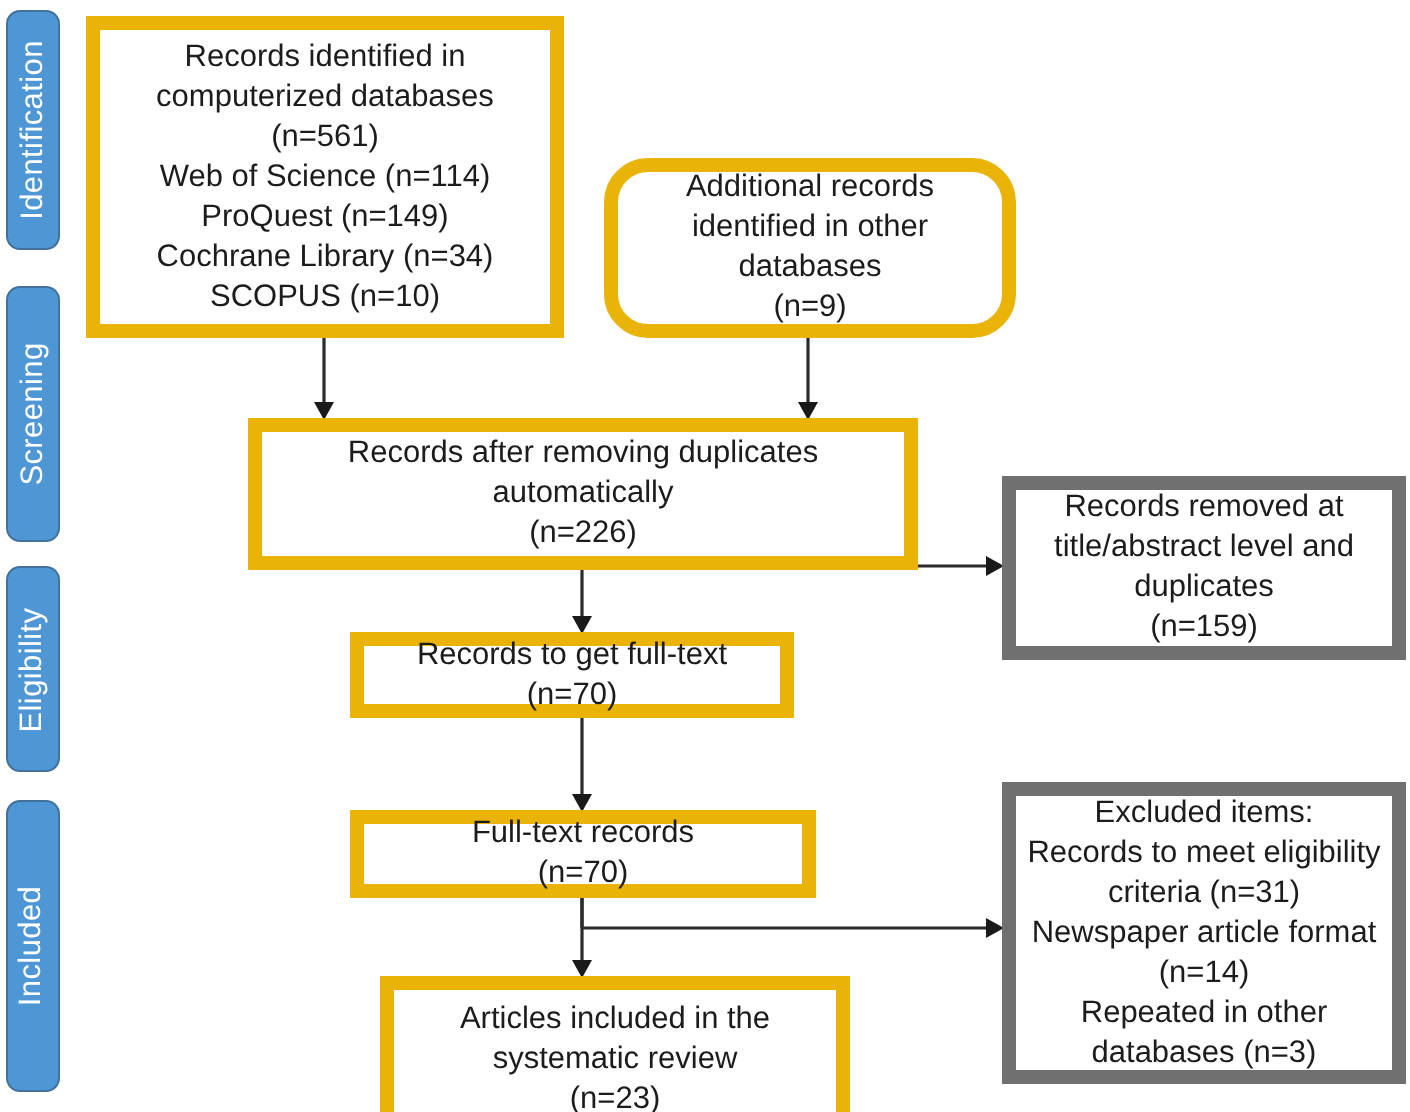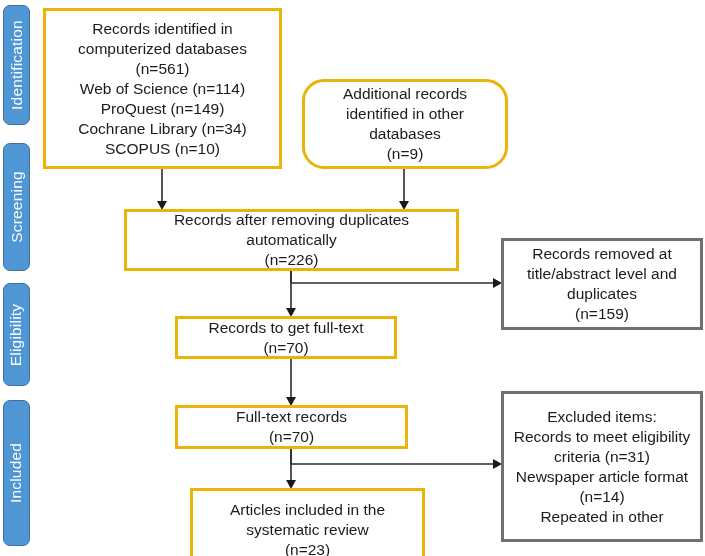--- a/index.html
+++ b/index.html
@@ -37,21 +37,21 @@
     white-space: nowrap;
     flex-shrink: 0;
     color: #ffffff;
     font-size: 15.5px;
     letter-spacing: 0.2px;
   }
   .fbox {
     position: absolute;
     box-sizing: border-box;
     background: #ffffff;
-    border: 3px solid #eab308;
+    border: 7px solid #eab308;
     display: flex;
     flex-direction: column;
     align-items: center;
     justify-content: center;
     text-align: center;
     color: #1c1c1c;
     font-size: 15.5px;
     line-height: 20px;
   }
   .fbox.gray-border {
@@ -125,21 +125,21 @@
     <span>SCOPUS (n=10)</span>
   </div>
 
   <div class="fbox" style="left:302px; top:79px; width:206px; height:90px;border-radius:22px;">
     <span>Additional records</span>
     <span>identified in other</span>
     <span>databases</span>
     <span>(n=9)</span>
   </div>
 
-  <div class="fbox" style="left:124px; top:209px; width:335px; height:62px;">
+  <div class="fbox" style="left:124px; top:209px; width:335px; height:76px;">
     <span>Records after removing duplicates</span>
     <span>automatically</span>
     <span>(n=226)</span>
   </div>
 
   <div class="fbox gray-border" style="left:501px; top:238px; width:202px; height:92px;">
     <span>Records removed at</span>
     <span>title/abstract level and</span>
     <span>duplicates</span>
     <span>(n=159)</span>
@@ -155,20 +155,21 @@
     <span>(n=70)</span>
   </div>
 
   <div class="fbox gray-border" style="left:501px; top:391px; width:202px; height:151px;">
     <span>Excluded items:</span>
     <span>Records to meet eligibility</span>
     <span>criteria (n=31)</span>
     <span>Newspaper article format</span>
     <span>(n=14)</span>
     <span>Repeated in other</span>
+    <span>databases (n=3)</span>
   </div>
 
   <div class="fbox" style="left:190px; top:488px; width:235px; height:83px;">
     <span>Articles included in the</span>
     <span>systematic review</span>
     <span>(n=23)</span>
   </div>
 
 </div>
 

